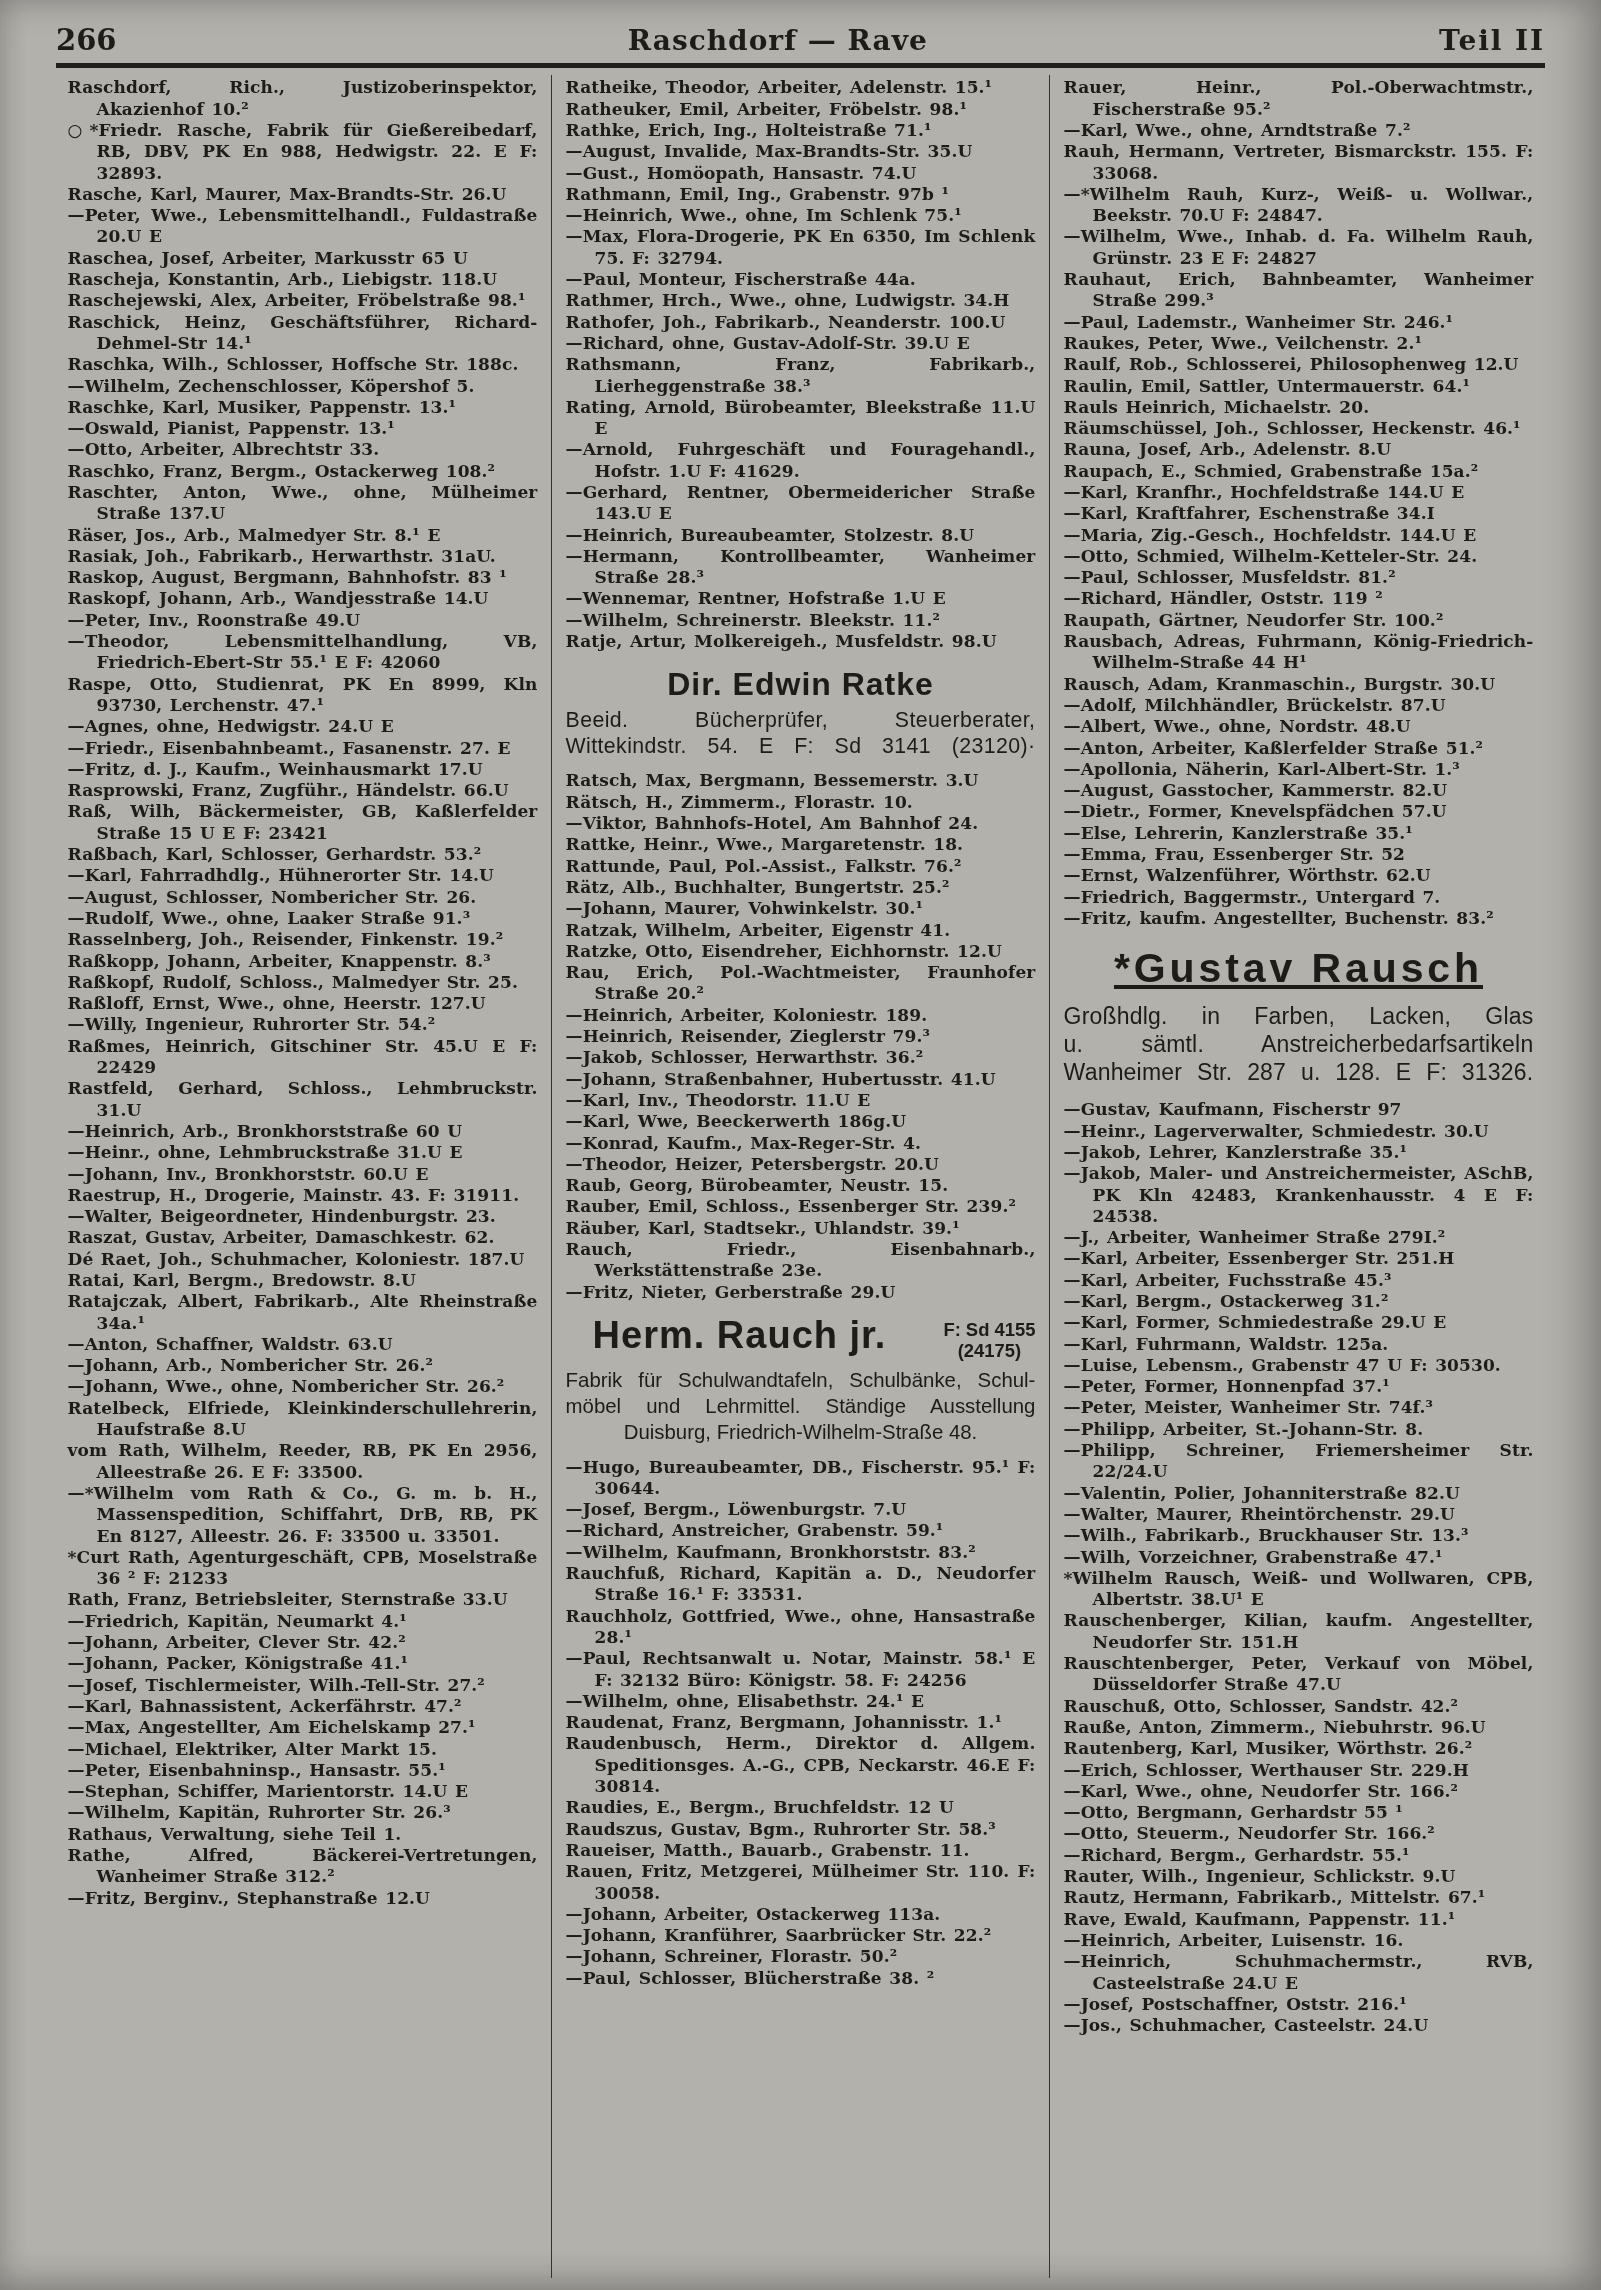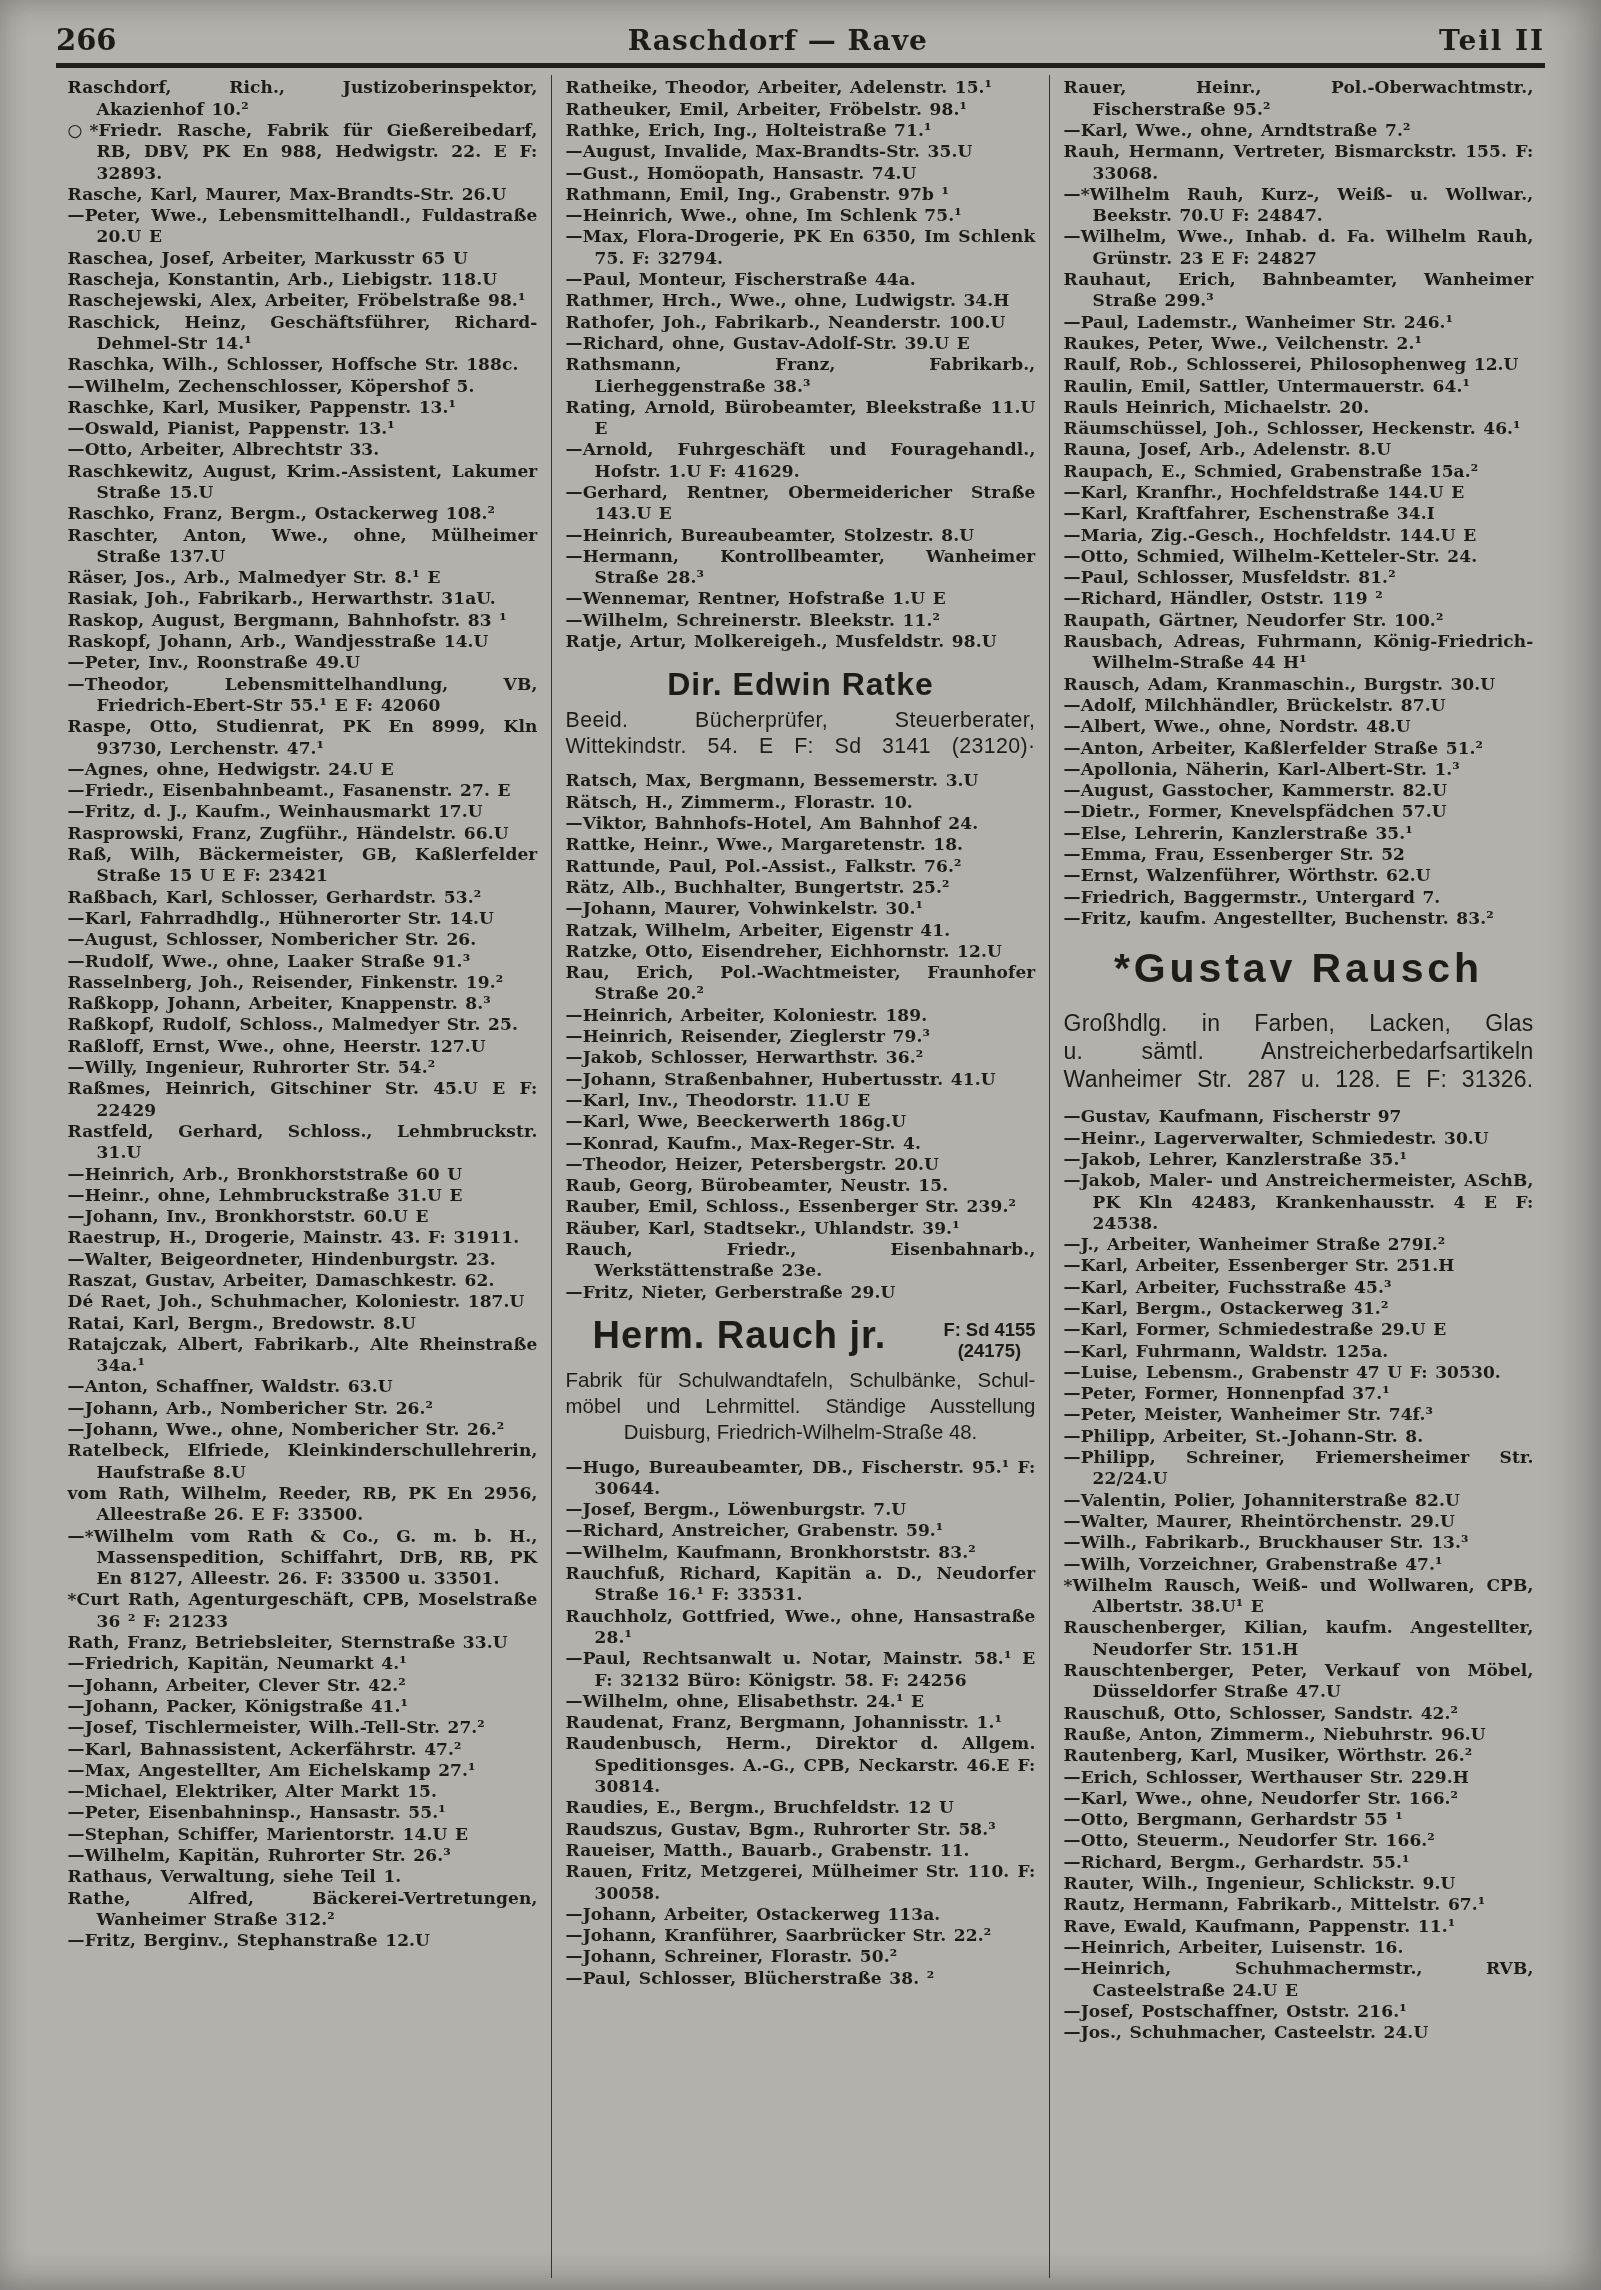--- a/index.html
+++ b/index.html
@@ -51,21 +51,21 @@
   .ad-ratke .ad-title{text-align:center;font-size:32px;letter-spacing:1px;margin-bottom:3.9px;}
   .ad-ratke .ad-line{font-size:21.3px;line-height:26px;letter-spacing:0.4px;}
   
   .ad-rauchjr .ad-head{display:flex;justify-content:space-between;align-items:flex-start;margin-bottom:5.8px;}
   .ad-rauchjr .ad-title{font-size:38px;line-height:39px;padding-left:27px;letter-spacing:1px;}
   .ad-rauchjr .ad-phone{font-size:18.4px;line-height:20.4px;text-align:center;font-weight:700;padding-top:3.9px;}
   .ad-rauchjr .ad-line{font-size:20.4px;line-height:26px;}
   .ad-rauchjr .ad-line:last-child{text-align:center;text-align-last:center;}
   
   .ad-rausch{margin:15.5px 0 13.6px 0;}
-  .ad-rausch .ad-title{text-align:center;font-size:41px;letter-spacing:3.9px;margin-bottom:17px;}
+  .ad-rausch .ad-title{text-align:center;font-size:41px;letter-spacing:3.9px;margin-bottom:10px;text-decoration:underline;}
   .ad-rausch .ad-line{font-size:23px;line-height:28px;letter-spacing:0.2px;}
 </style>
 </head>
 <body>
 
 <div class="page">
   <div class="header">
     <span class="page-num">266</span>
     <span class="header-title">Raschdorf  —  Rave</span>
     <span class="part-label">Teil II</span>
@@ -79,21 +79,20 @@
         <div class="entry">—Peter, Wwe., Lebensmittelhandl., Fuldastraße 20.U E</div>
         <div class="entry">Raschea, Josef, Arbeiter, Markusstr 65 U</div>
         <div class="entry">Rascheja, Konstantin, Arb., Liebigstr. 118.U</div>
         <div class="entry">Raschejewski, Alex, Arbeiter, Fröbelstraße 98.¹</div>
         <div class="entry">Raschick, Heinz, Geschäftsführer, Richard-Dehmel-Str 14.¹</div>
         <div class="entry">Raschka, Wilh., Schlosser, Hoffsche Str. 188c.</div>
         <div class="entry">—Wilhelm, Zechenschlosser, Köpershof 5.</div>
         <div class="entry">Raschke, Karl, Musiker, Pappenstr. 13.¹</div>
         <div class="entry">—Oswald, Pianist, Pappenstr. 13.¹</div>
         <div class="entry">—Otto, Arbeiter, Albrechtstr 33.</div>
-        <div class="entry">Raschkewitz, August, Krim.-Assistent, Lakumer Straße 15.U</div>
         <div class="entry">Raschko, Franz, Bergm., Ostackerweg 108.²</div>
         <div class="entry">Raschter, Anton, Wwe., ohne, Mülheimer Straße 137.U</div>
         <div class="entry">Räser, Jos., Arb., Malmedyer Str. 8.¹ E</div>
         <div class="entry">Rasiak, Joh., Fabrikarb., Herwarthstr. 31aU.</div>
         <div class="entry">Raskop, August, Bergmann, Bahnhofstr. 83 ¹</div>
         <div class="entry">Raskopf, Johann, Arb., Wandjesstraße 14.U</div>
         <div class="entry">—Peter, Inv., Roonstraße 49.U</div>
         <div class="entry">—Theodor, Lebensmittelhandlung, VB, Friedrich-Ebert-Str 55.¹ E F: 42060</div>
         <div class="entry">Raspe, Otto, Studienrat, PK En 8999, Kln 93730, Lerchenstr. 47.¹</div>
         <div class="entry">—Agnes, ohne, Hedwigstr. 24.U E</div>

